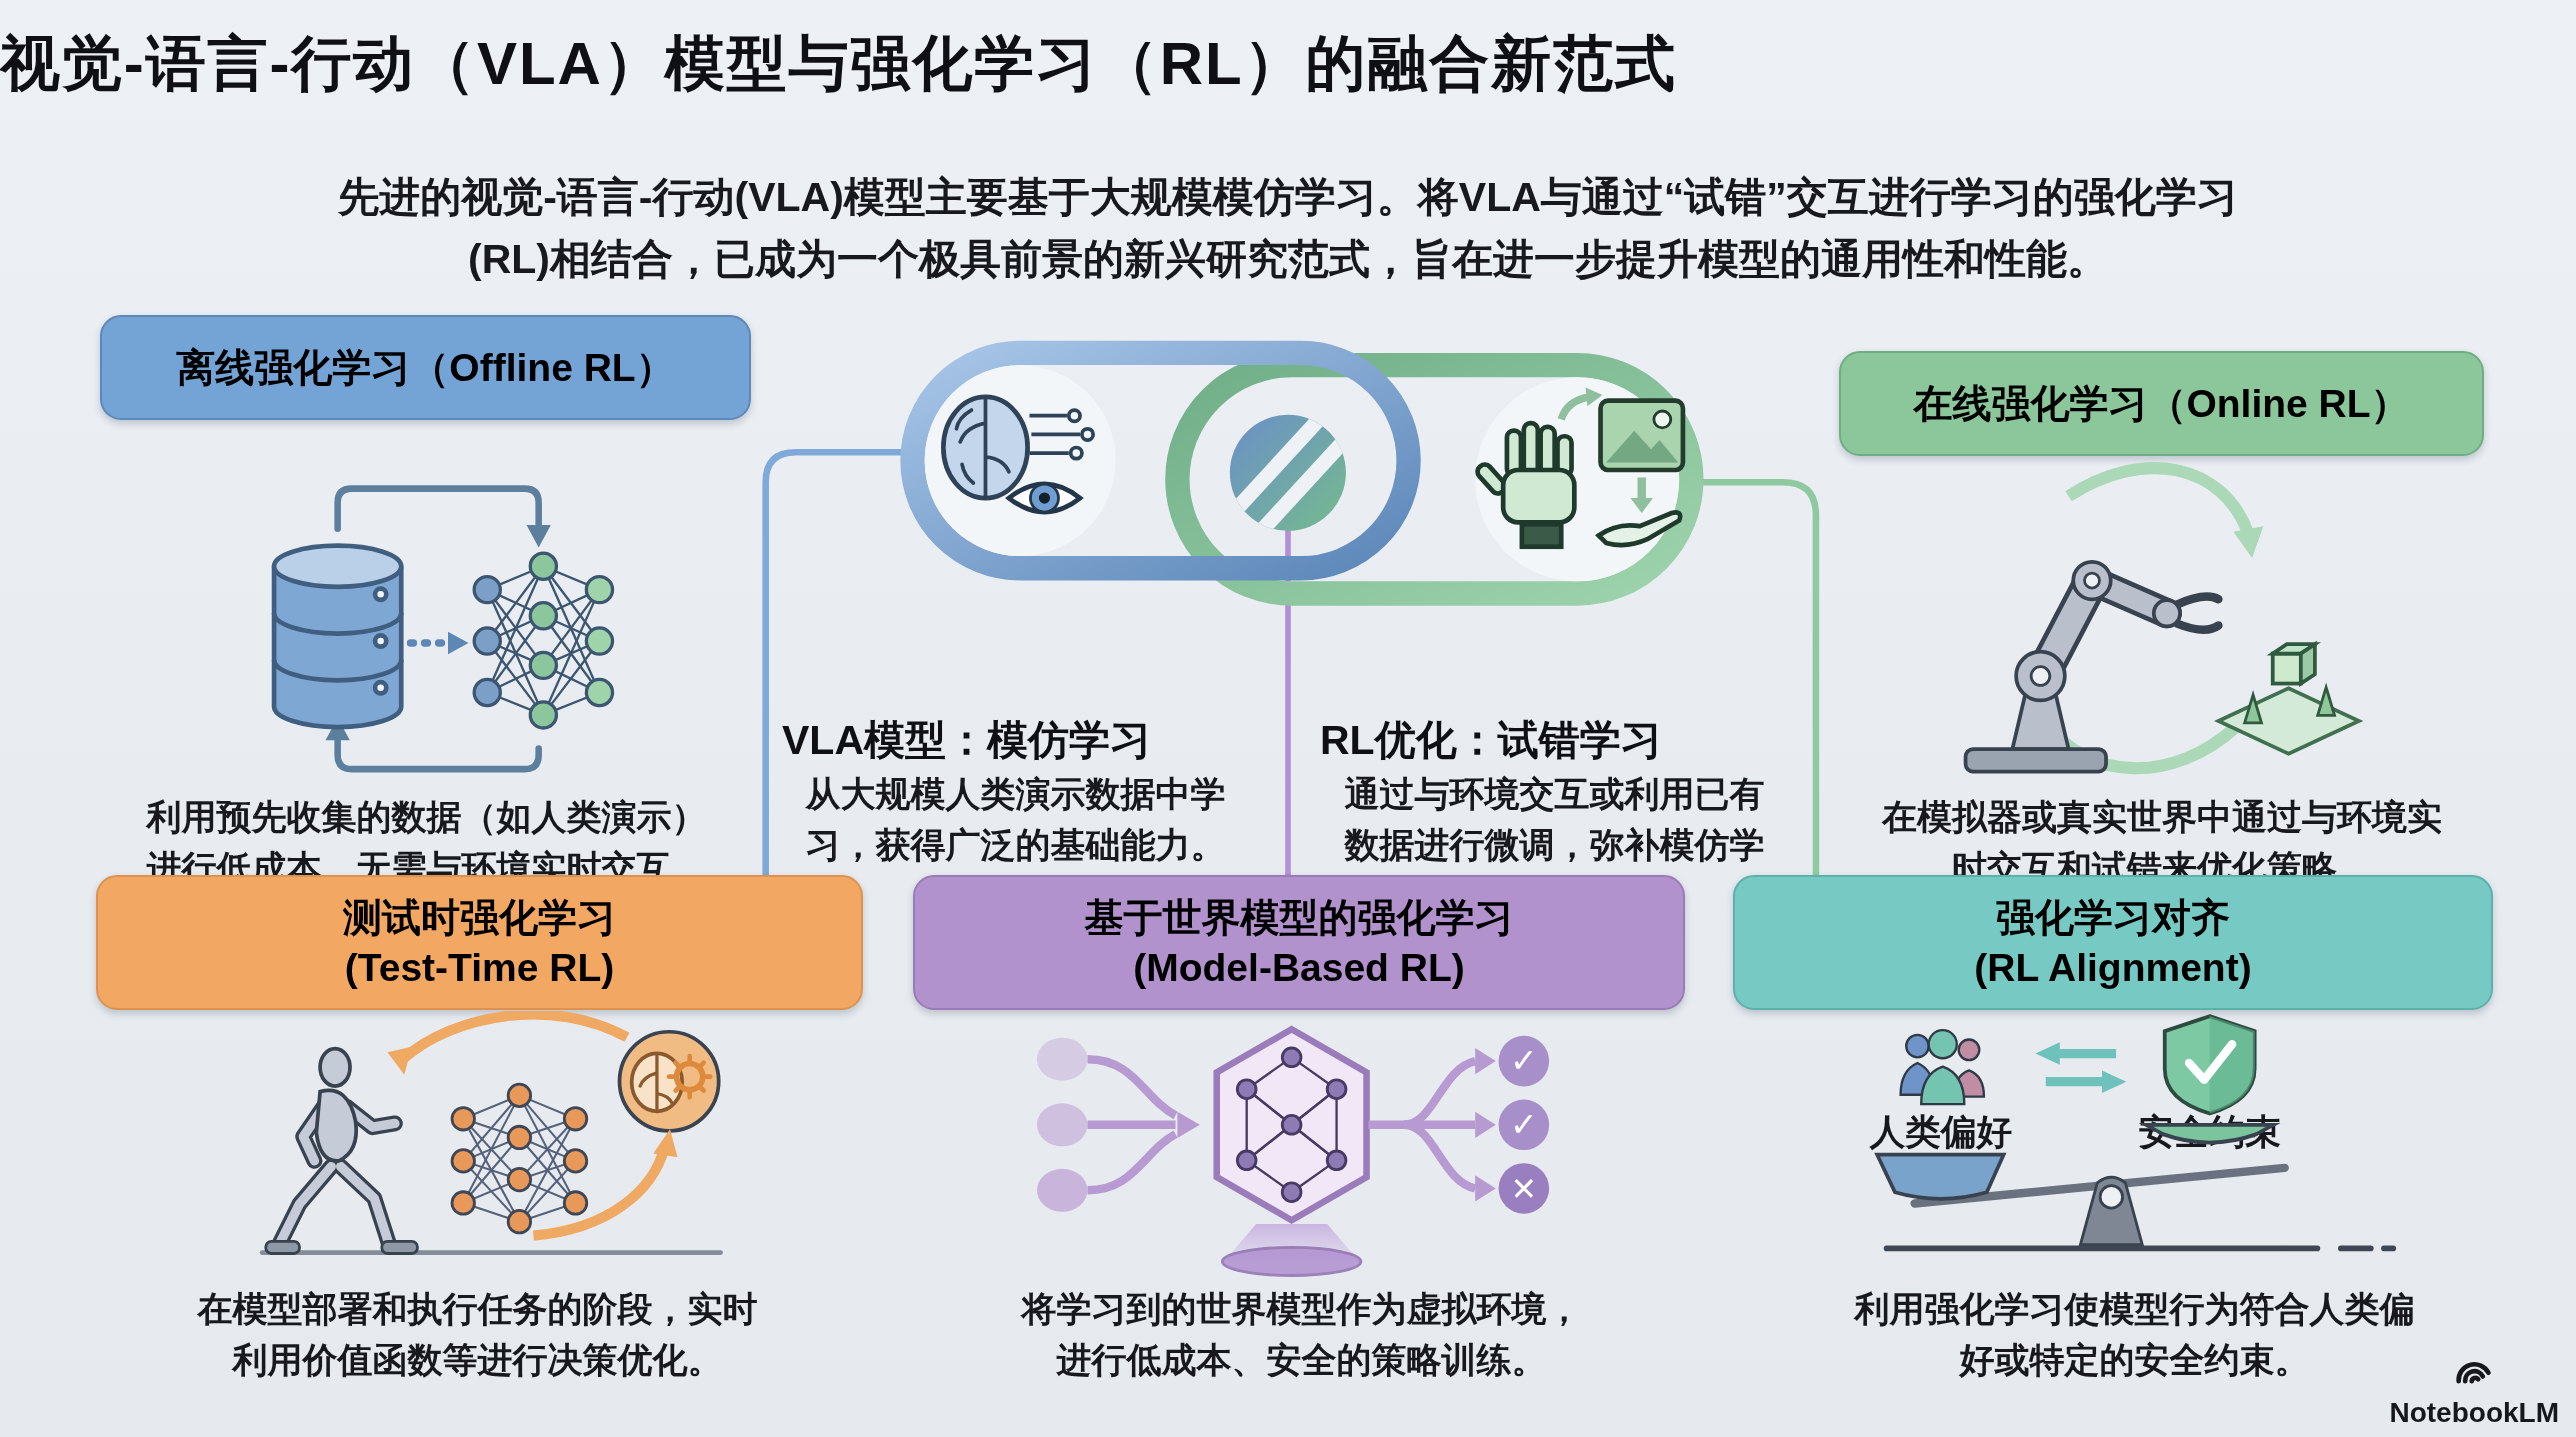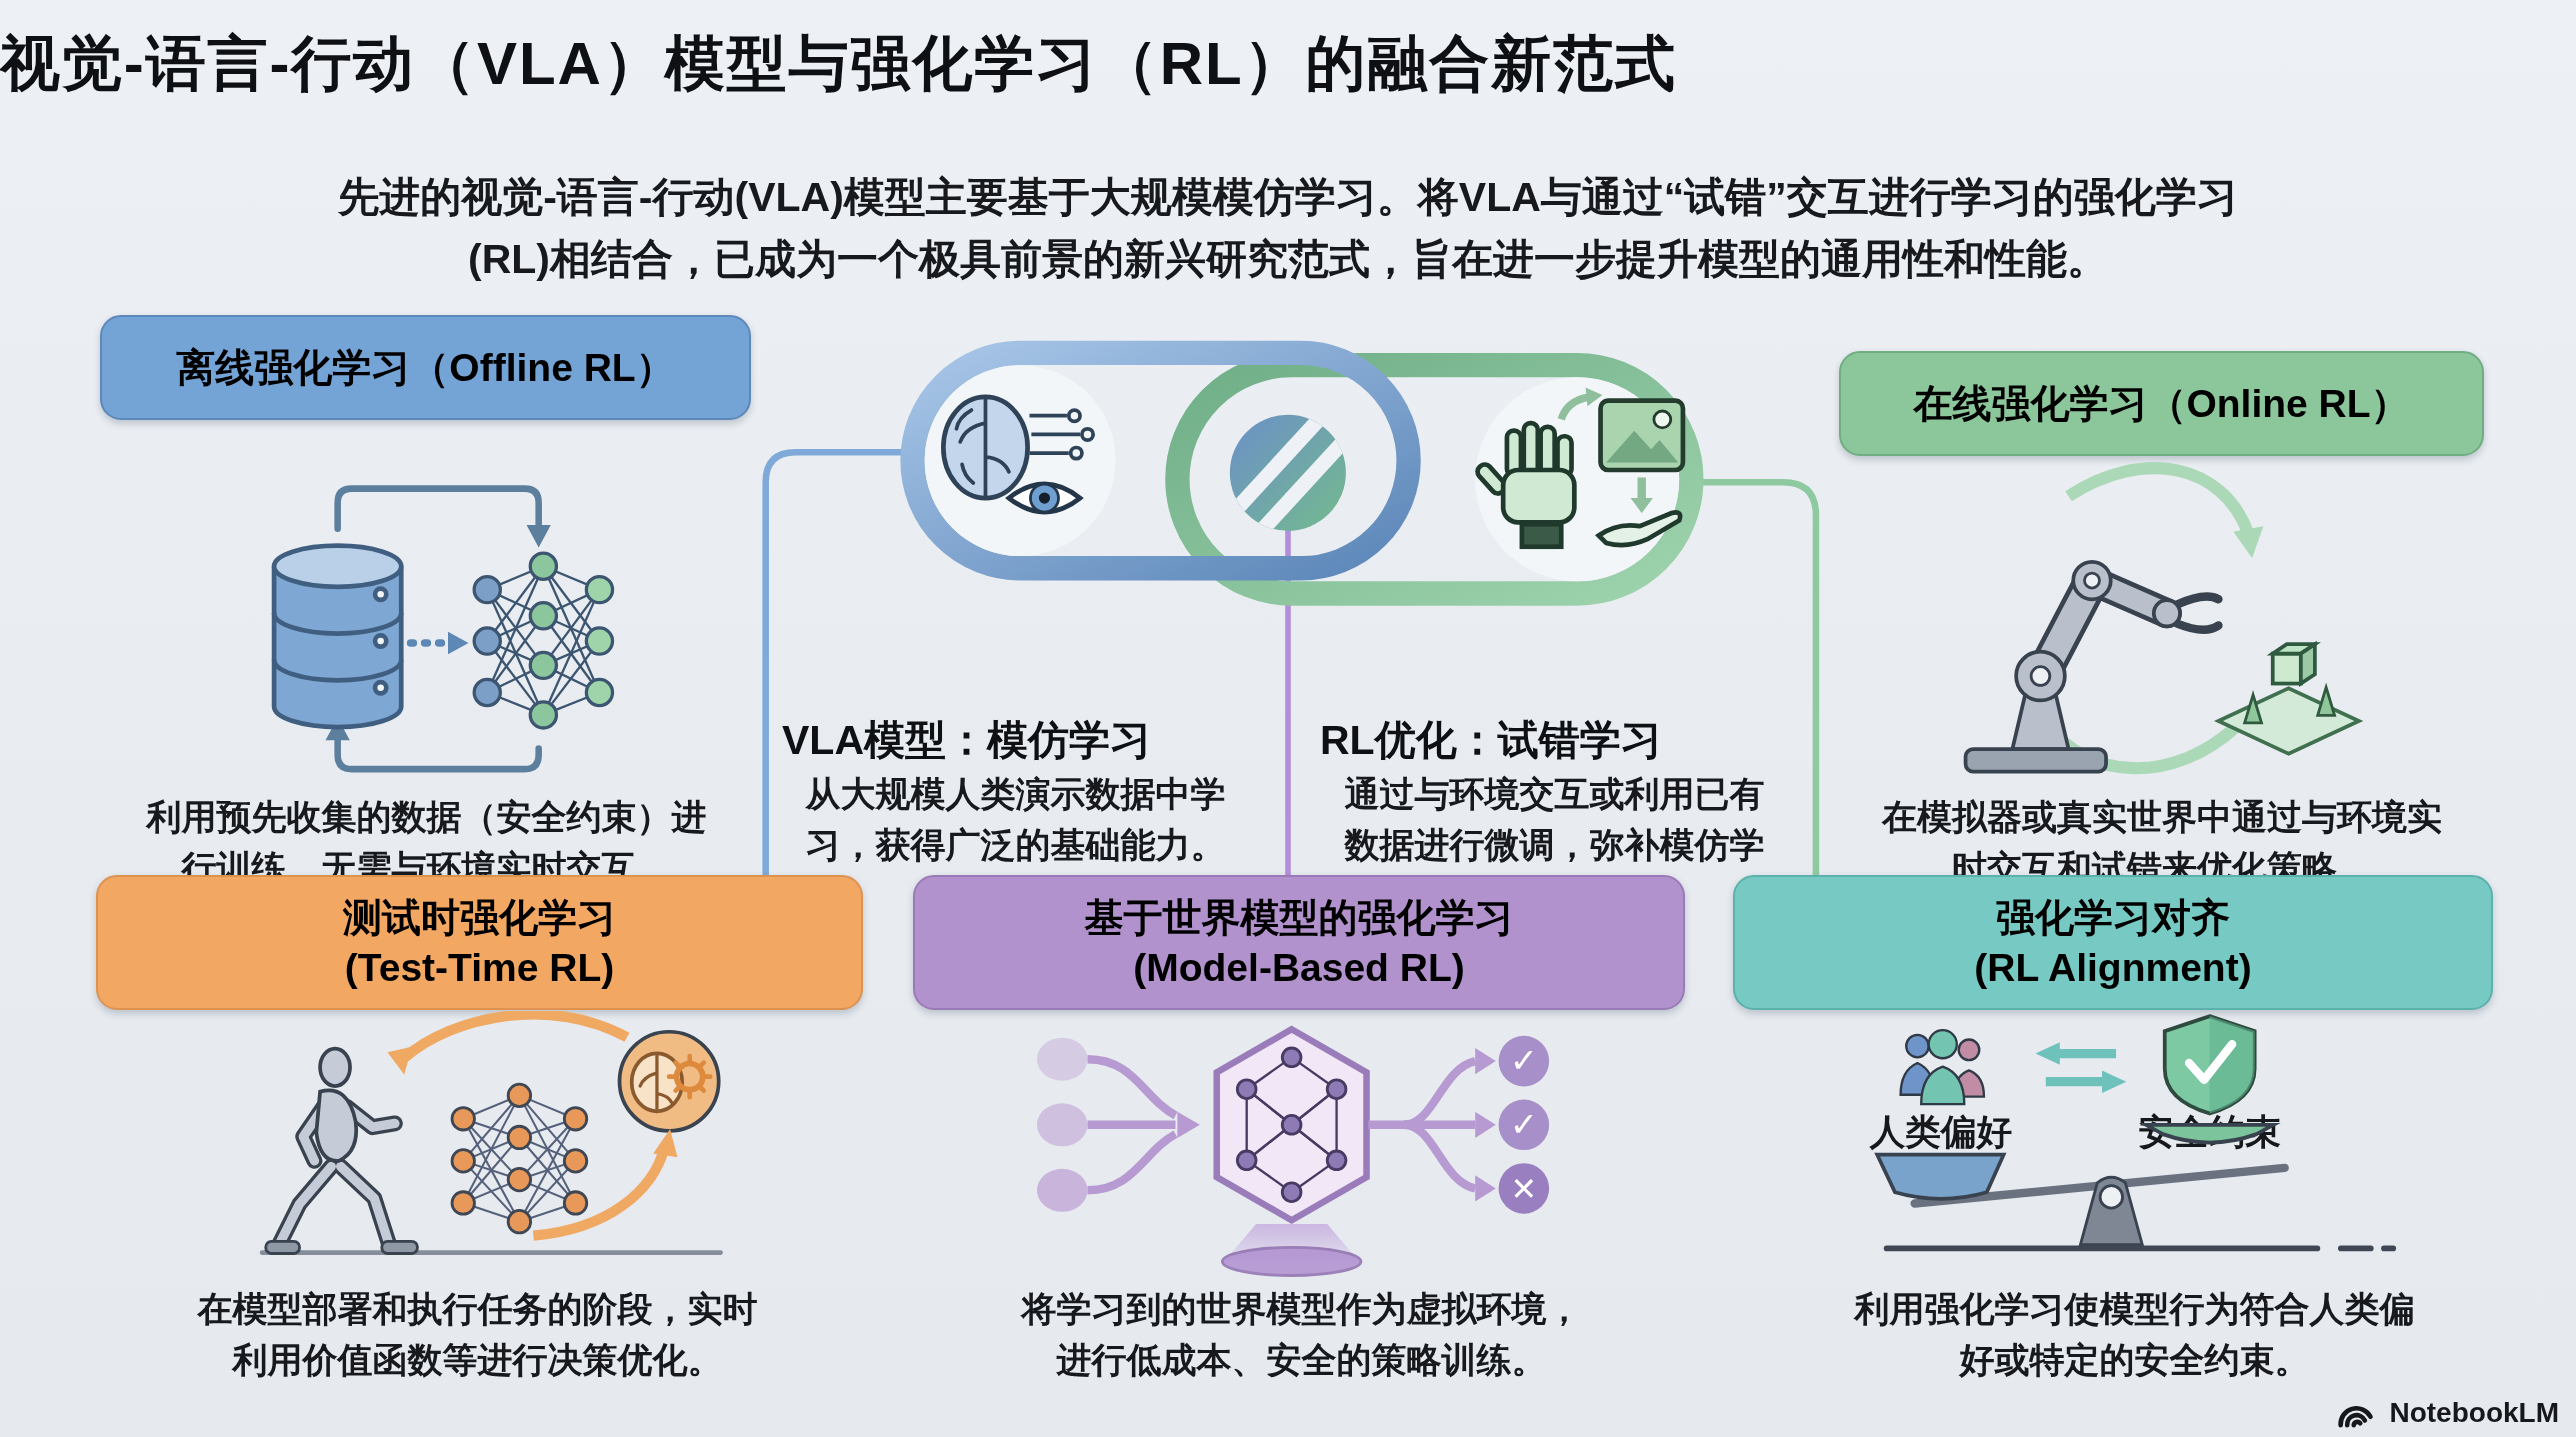--- a/index.html
+++ b/index.html
@@ -29,21 +29,21 @@
   .pill-modelbased{left:913px;top:875px;width:768px;height:131px;background:#b192cc;border:2.8px solid #9b7ab8;}
   .pill-alignment{left:1733px;top:875px;width:756px;height:131px;background:#77cac4;border:2.8px solid #5cb1ab;}
   .body-text{
     text-align:center;font-size:35px;font-weight:600;line-height:1.45;color:#17191d;
   }
   .mid-title{
     text-align:left;font-size:41px;font-weight:800;color:#0e1013;
   }
   .footer-brand{
     right:17px;bottom:9.4px;display:flex;align-items:center;gap:12px;
-    font-size:28px;font-weight:700;color:#16181c;
+    font-size:28px;font-weight:700;color:#16181c;flex-direction:column;
   }
 </style>
 </head>
 <body>
 
 <div id="canvas">
 
   <svg class="abs" style="left:0;top:0" width="2576" height="1438" viewBox="0 0 2752 1536">
     <path d="M988,483 H850 Q818,483 818,515 V940" fill="none" stroke="#7fa9d8" stroke-width="7"></path>
     <path d="M1800,515 H1905 Q1940,515 1940,550 V940" fill="none" stroke="#8fc9a0" stroke-width="7"></path>
@@ -118,21 +118,21 @@
         <circle cx="370" cy="150" r="14" fill="#8cc69c"></circle>
           <circle cx="370" cy="203" r="14" fill="#8cc69c"></circle>
           <circle cx="370" cy="256" r="14" fill="#8cc69c"></circle>
           <circle cx="370" cy="309" r="14" fill="#8cc69c"></circle>
         <circle cx="430" cy="175" r="14" fill="#9fd4ab"></circle>
           <circle cx="430" cy="230" r="14" fill="#9fd4ab"></circle>
           <circle cx="430" cy="285" r="14" fill="#9fd4ab"></circle>
       </g>
     </g>
   </svg>
-  <div class="abs body-text" style="left:138px;top:792px;width:577px">利用预先收集的数据（安全约束）进行训练，无需与环境实时交互。</div>
+  <div class="abs body-text" style="left:138px;top:792px;width:577px">利用预先收集的数据（如人类演示）进行低成本，无需与环境实时交互。</div>
 
   <svg class="abs" style="left:758px;top:337px" width="1217" height="309" viewBox="0 0 1300 330">
     <defs>
       <linearGradient id="blueLink" x1="0" y1="0" x2="1" y2="1">
         <stop offset="0" stop-color="#a8c6e8"></stop>
           <stop offset="1" stop-color="#5b86b8"></stop>
       </linearGradient>
       <linearGradient id="greenLink" x1="0" y1="0" x2="1" y2="1">
         <stop offset="0" stop-color="#6fae88"></stop>
           <stop offset="1" stop-color="#9fd4ad"></stop>

